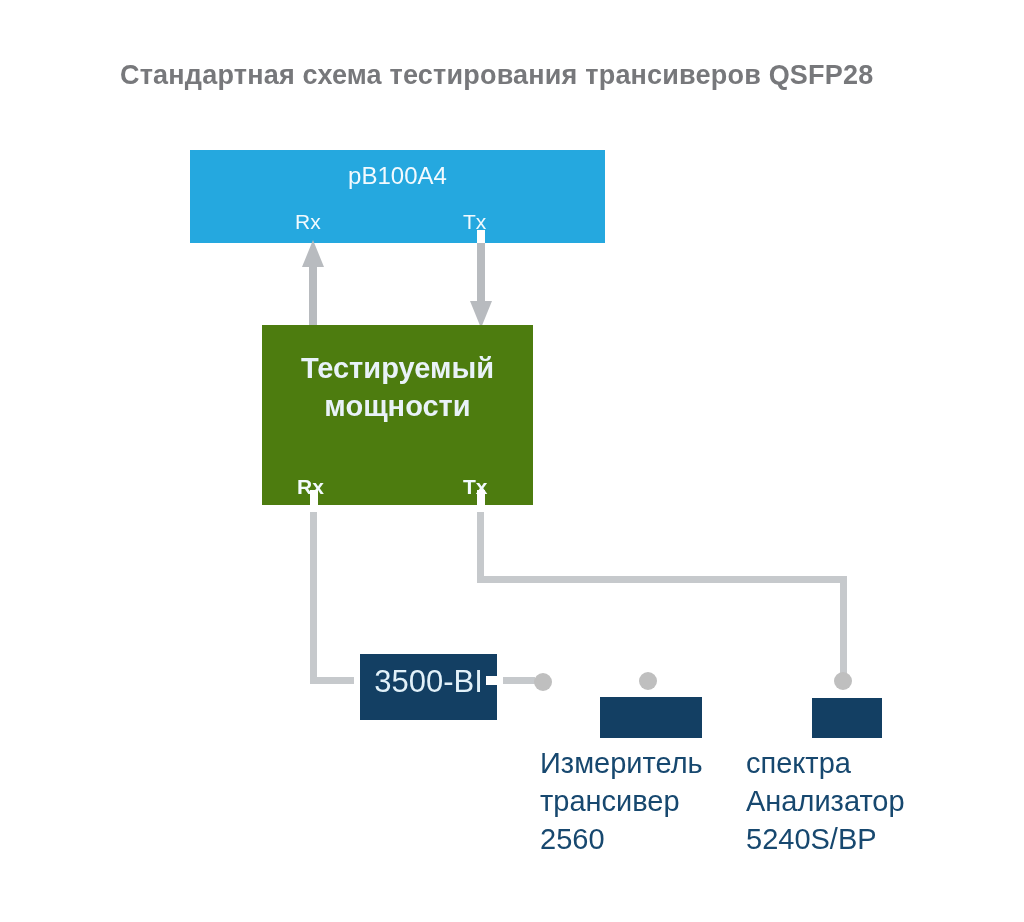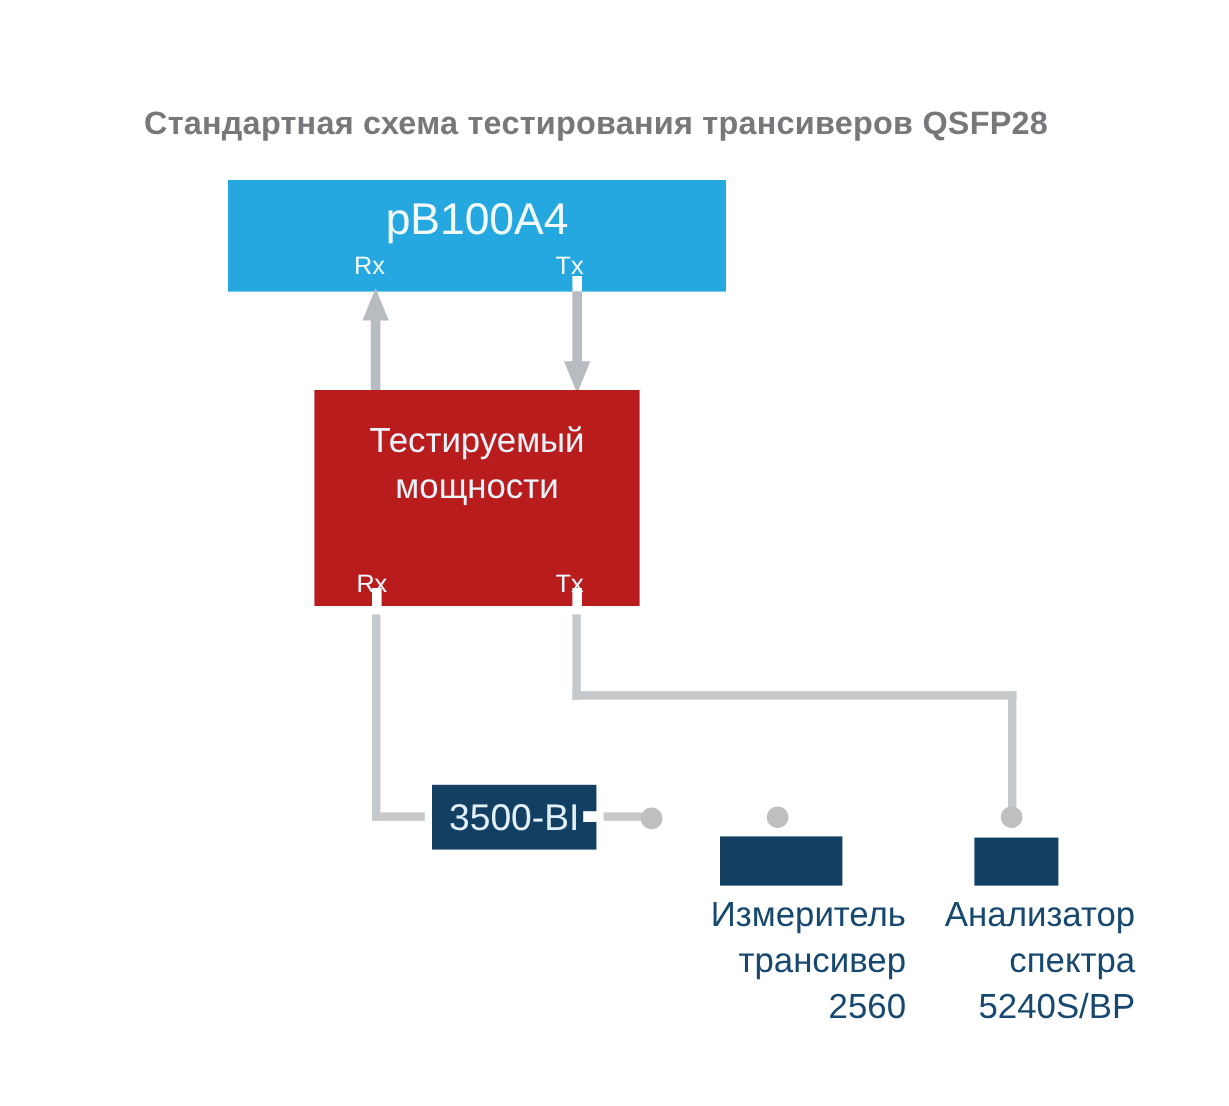--- a/index.html
+++ b/index.html
@@ -17,70 +17,70 @@
   }
   .abs { position: absolute; }
 
   .title {
     left: 120px; top: 60px;
     font-size: 27px;
     font-weight: bold;
     color: #77787B;
     white-space: nowrap;
     letter-spacing: 0.2px;
-    margin-top: 28px;
   }
 
   
   .bert-box {
     left: 190px; top: 150px; width: 415px; height: 93px;
     background: #25A8DF;
   }
   .bert-label {
     left: 0; right: 0; top: 12px;
     text-align: center;
-    font-size: 37px;
+    font-size: 24px;
     color: #F2FAFE;
   }
   .port-label {
     width: 36px;
     text-align: left;
     font-size: 21px;
     color: #F2FAFE;
   }
 
   .dut-box {
     left: 262px; top: 325px; width: 271px; height: 180px;
-    background: #b91c1c;
+    background: #4d7c0f;
+    font-weight: bold;
   }
   .dut-text {
     left: 0; right: 0; top: 24px;
     text-align: center;
     font-size: 29px;
     line-height: 38px;
     color: #E9F2F9;
   }
 
   .att-box {
-    left: 360px; top: 654px; width: 137px; height: 54px;
+    left: 360px; top: 654px; width: 137px; height: 66px;
     background: #133F63;
   }
   .att-label {
     left: 0; right: 0; top: 0;
     line-height: 55px;
     text-align: center;
     font-size: 31px;
     color: #E2F1F9;
   }
 
   .pm-box { left: 600px; top: 697px; width: 102px; height: 41px; background: #133F63; }
   .sa-box { left: 812px; top: 698px; width: 70px;  height: 40px; background: #133F63; }
 
   .instr-label {
-    text-align: right;
+    text-align: left;
     font-size: 29px;
     line-height: 38px;
     color: #17486F;
   }
   .pm-label { left: 540px; top: 744px; width: 215px; }
   .sa-label { left: 746px; top: 744px; width: 200px; }
 
   
   .line   { background: #C6C9CC; }
   .stub   { background: #FFFFFF; }
@@ -154,18 +154,18 @@
 
   <div class="abs pm-box"></div>
   <div class="abs instr-label pm-label">
     <div>Измеритель</div>
     <div>трансивер</div>
     <div>2560</div>
   </div>
 
   <div class="abs sa-box"></div>
   <div class="abs instr-label sa-label">
+    <div>спектра</div>
     <div>Анализатор</div>
-    <div>спектра</div>
     <div>5240S/BP</div>
   </div>
 
 </div>
 
 </body></html>

